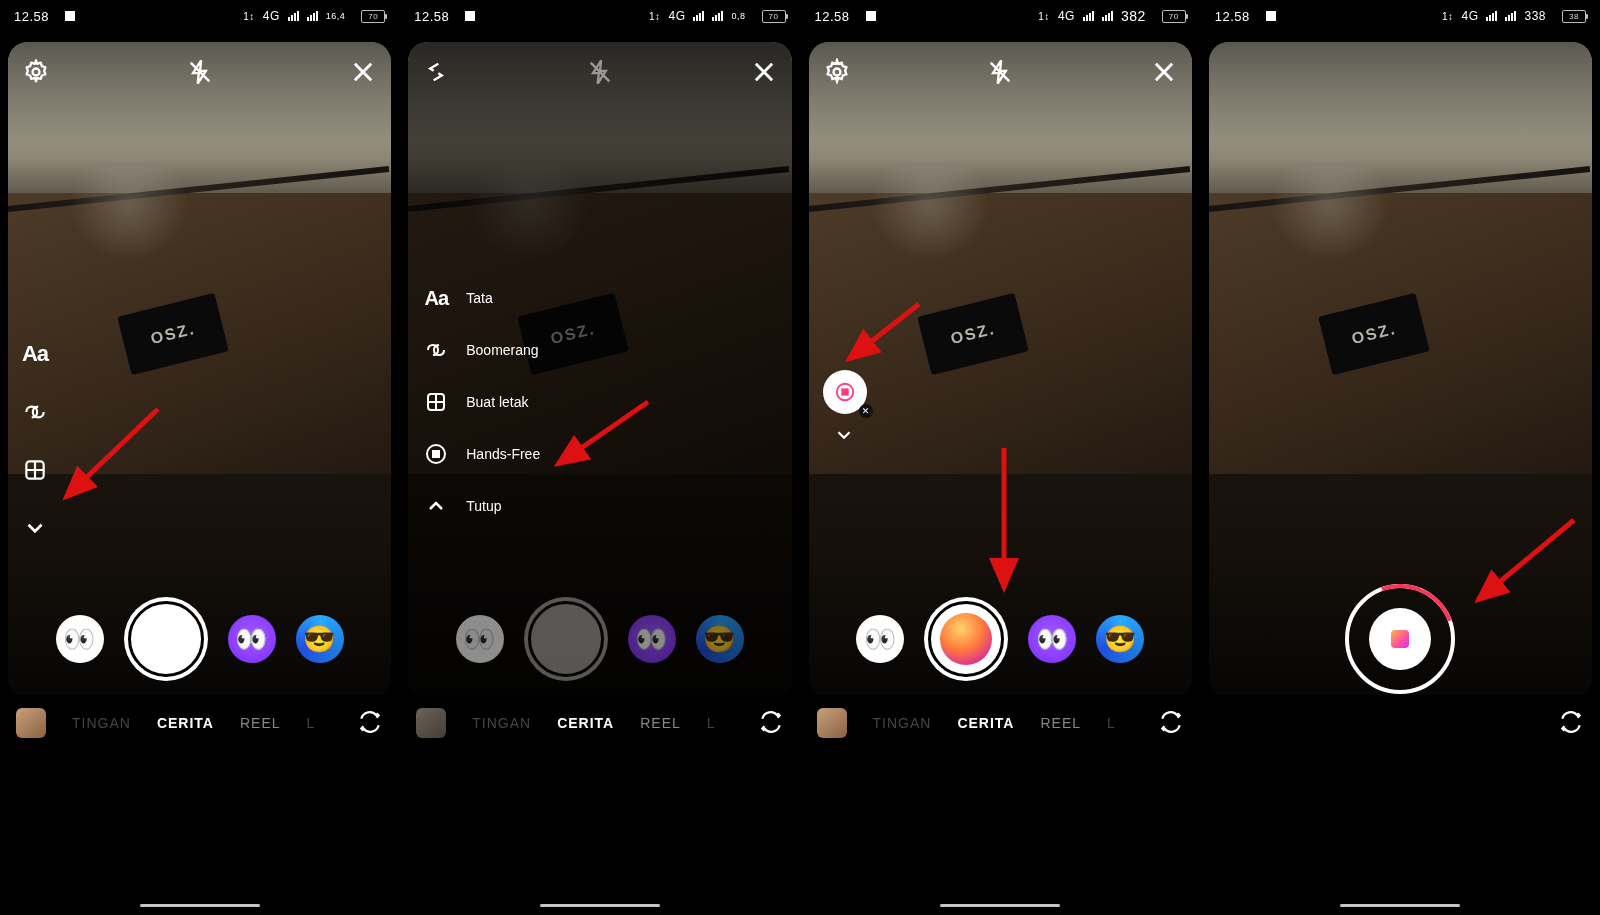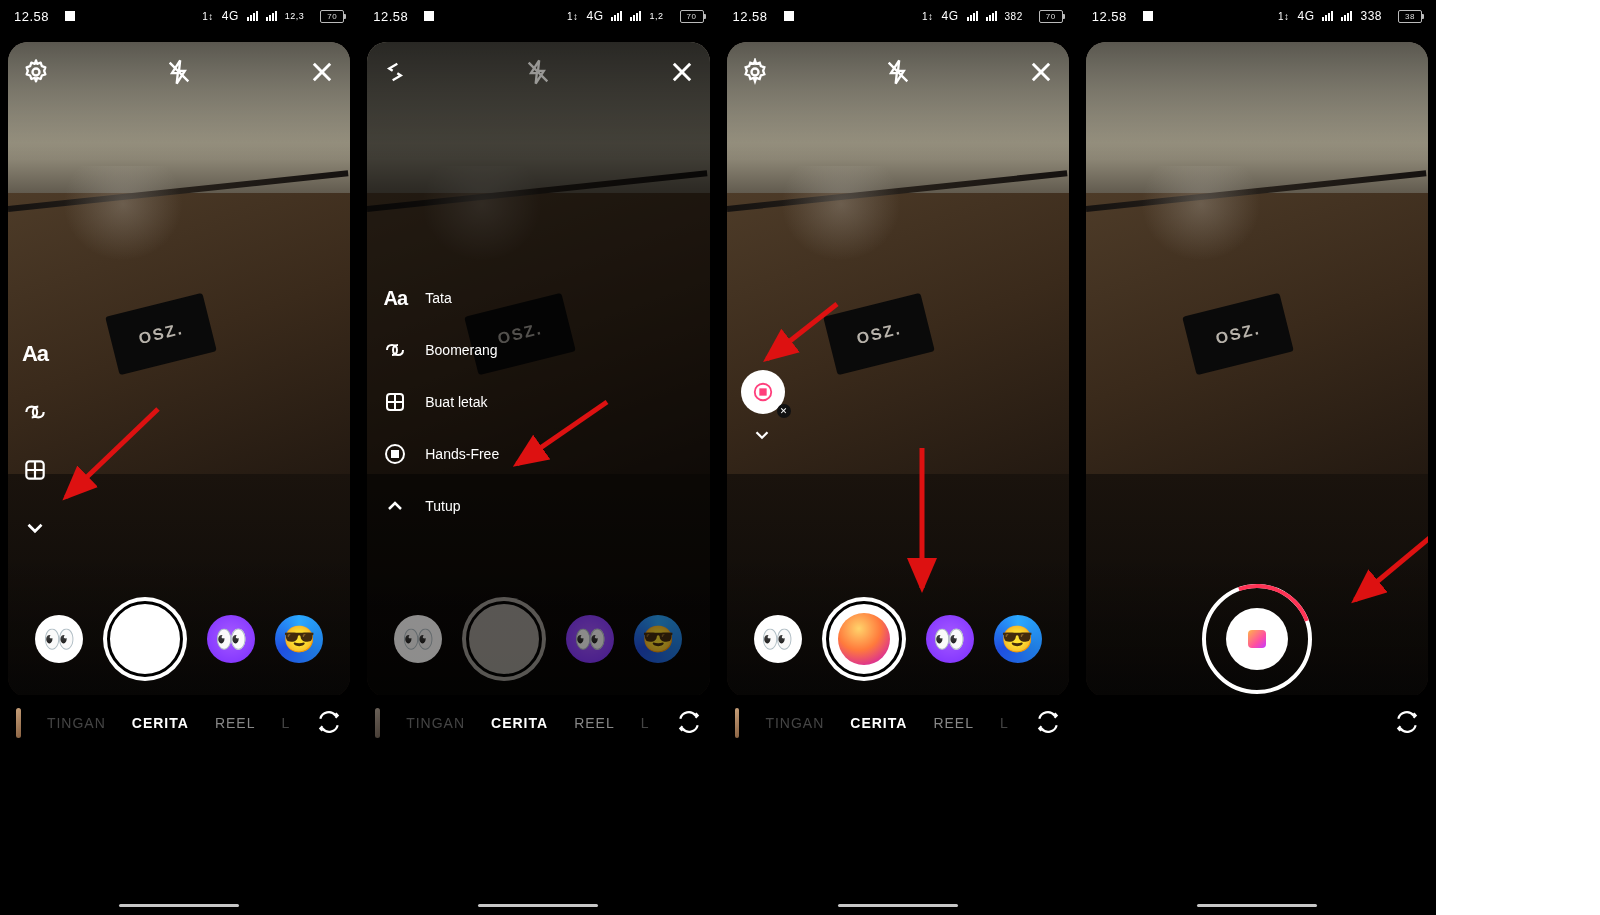--- a/index.html
+++ b/index.html
@@ -1,16 +1,16 @@
 <!DOCTYPE html>
 <html><head>
 <meta charset="utf-8">
 <style>
   html,body{margin:0;padding:0;background:#fff;font-family:-apple-system,Helvetica,Arial,sans-serif;}
-  .stage{width:1436px;height:915px;background:#000;position:relative;overflow:hidden;display:flex;}
+  .stage{width:1600px;height:915px;background:#000;position:relative;overflow:hidden;display:flex;}
   .phone{flex:1;height:100%;position:relative;background:#000;border-right:1px solid #000;}
   .phone:last-child{border-right:none;}
 
   
   .statusbar{height:32px;display:flex;align-items:center;justify-content:space-between;padding:0 14px;color:#fff;font-size:13px;letter-spacing:.5px;}
   .sb-left,.sb-right{display:flex;align-items:center;gap:8px;}
   .sb-right{font-size:12px;}
   .sq{width:10px;height:10px;background:#fff;}
   .sb-ico{display:inline-flex;align-items:center;}
   .bars{display:inline-flex;align-items:flex-end;gap:1px;}
@@ -119,21 +119,21 @@
             <i></i>
             <i></i>
             <i></i>
           </span>
         <span class="bars">
             <i></i>
             <i></i>
             <i></i>
             <i></i>
           </span>
-        <span style="font-size:9px;">12,3</span>
+        <span style="font-size:9px;">16,4</span>
         <span class="sb-ico">
             <svg viewBox="0 0 24 24" fill="none" stroke="#fff" stroke-width="2">
               <circle cx="12" cy="13" r="6"></circle>
               <path d="M12 10v3l2 2M5 4l3 2M19 4l-3 2"></path>
             </svg>
           </span>
         <span class="bat">
             <span>70</span>
           </span>
       </div>
@@ -249,21 +249,21 @@
             <i></i>
             <i></i>
             <i></i>
           </span>
         <span class="bars">
             <i></i>
             <i></i>
             <i></i>
             <i></i>
           </span>
-        <span style="font-size:9px;">1,2</span>
+        <span style="font-size:9px;">0,8</span>
         <span class="sb-ico">
             <svg viewBox="0 0 24 24" fill="none" stroke="#fff" stroke-width="2">
               <circle cx="12" cy="13" r="6"></circle>
               <path d="M12 10v3l2 2M5 4l3 2M19 4l-3 2"></path>
             </svg>
           </span>
         <span class="bat">
             <span>70</span>
           </span>
       </div>
@@ -399,21 +399,21 @@
             <i></i>
             <i></i>
             <i></i>
           </span>
         <span class="bars">
             <i></i>
             <i></i>
             <i></i>
             <i></i>
           </span>
-        <span style="font-size:10px;">382</span>
+        <span style="font-size:14px;">382</span>
         <span class="sb-ico">
             <svg viewBox="0 0 24 24" fill="none" stroke="#fff" stroke-width="2">
               <circle cx="12" cy="13" r="6"></circle>
               <path d="M12 10v3l2 2M5 4l3 2M19 4l-3 2"></path>
             </svg>
           </span>
         <span class="bat">
             <span>70</span>
           </span>
       </div>

